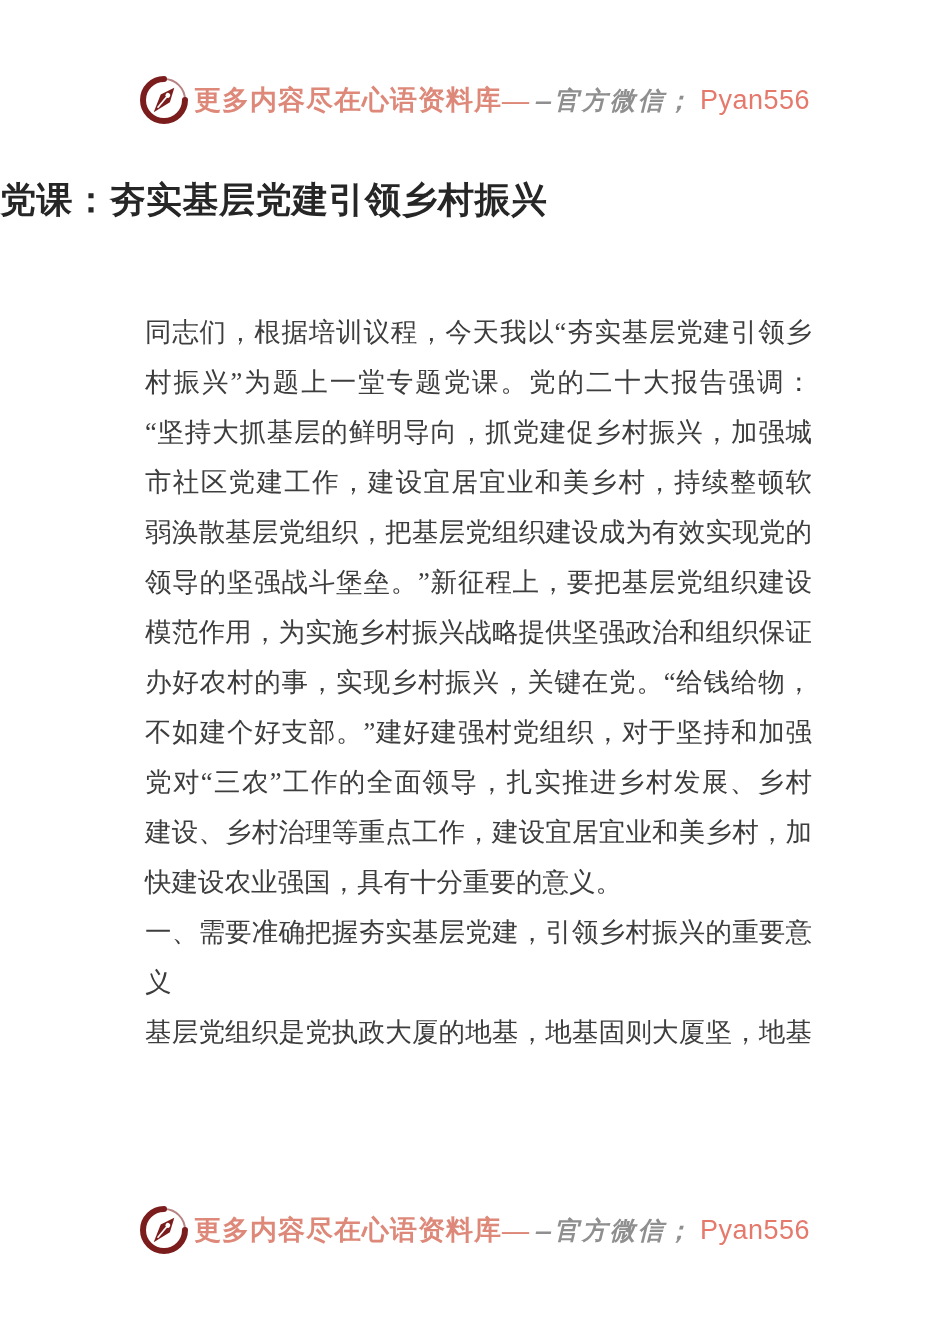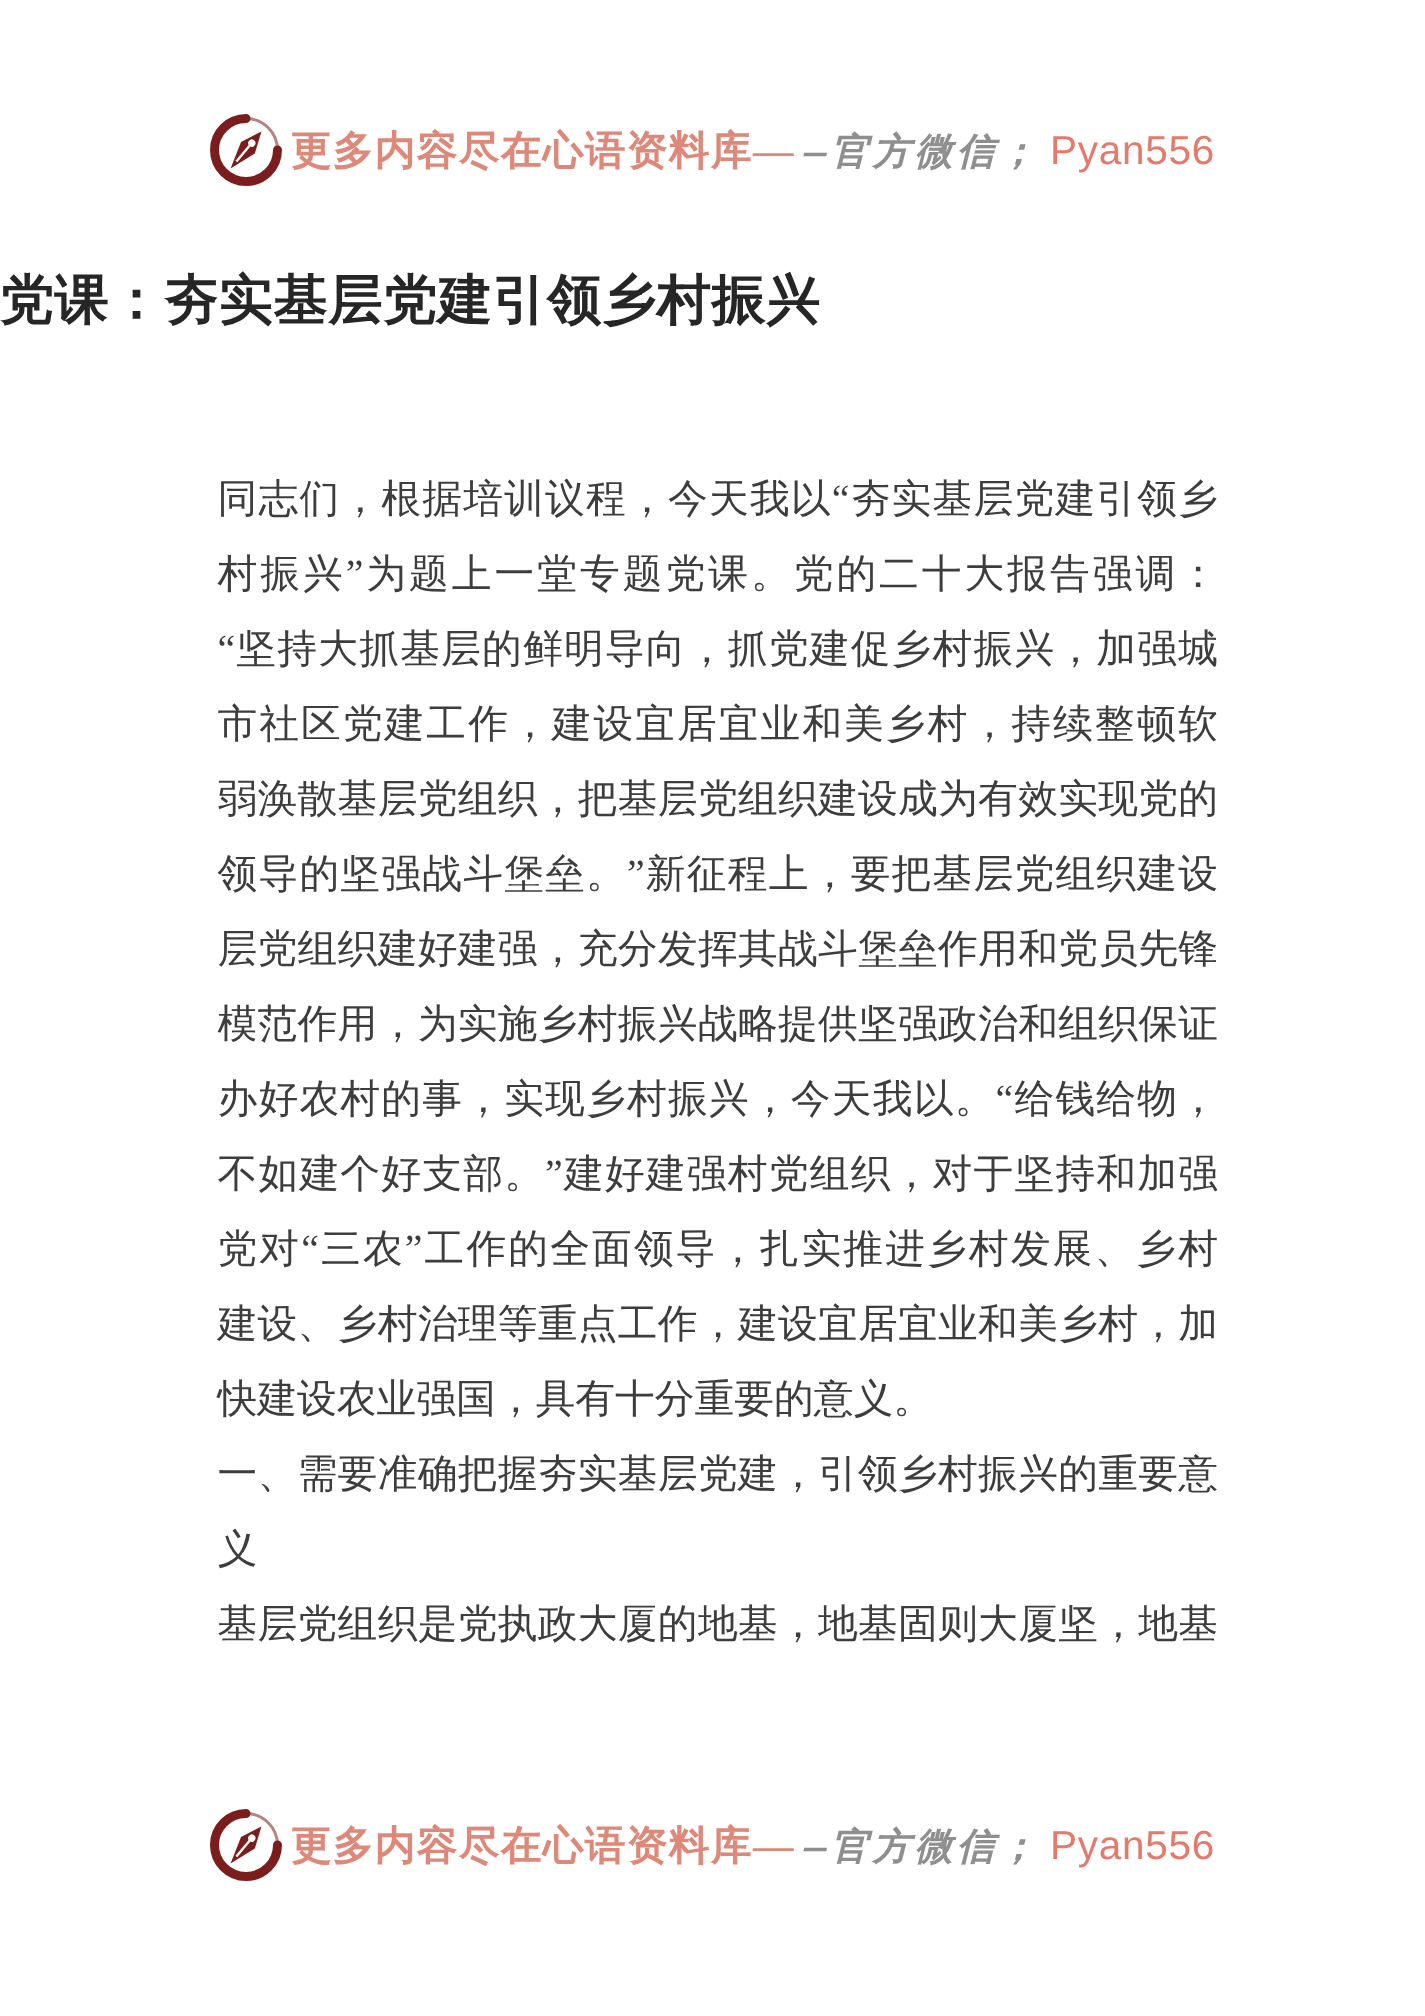--- a/index.html
+++ b/index.html
@@ -101,23 +101,22 @@
 
   <h1 class="doc-title" style="color: rgb(38, 38, 38);">党课：夯实基层党建引领乡村振兴</h1>
 
   <div class="body-lines" style="color: rgb(61, 61, 61);">
       <div class="line fill">同志们，根据培训议程，今天我以“夯实基层党建引领乡</div>
       <div class="line fill">村振兴”为题上一堂专题党课。党的二十大报告强调：</div>
       <div class="line fill">“坚持大抓基层的鲜明导向，抓党建促乡村振兴，加强城</div>
       <div class="line fill">市社区党建工作，建设宜居宜业和美乡村，持续整顿软</div>
       <div class="line fill">弱涣散基层党组织，把基层党组织建设成为有效实现党的</div>
       <div class="line fill">领导的坚强战斗堡垒。”新征程上，要把基层党组织建设</div>
-      <div class="line fill">层党组织建好建强，充分发挥其战斗堡垒作用和党员先锋</div>
       <div class="line fill">模范作用，为实施乡村振兴战略提供坚强政治和组织保证</div>
-      <div class="line fill">办好农村的事，实现乡村振兴，今天我以。“给钱给物，</div>
+      <div class="line fill">办好农村的事，实现乡村振兴，关键在党。“给钱给物，</div>
       <div class="line fill">不如建个好支部。”建好建强村党组织，对于坚持和加强</div>
       <div class="line fill">党对“三农”工作的全面领导，扎实推进乡村发展、乡村</div>
       <div class="line fill">建设、乡村治理等重点工作，建设宜居宜业和美乡村，加</div>
       <div class="line">快建设农业强国，具有十分重要的意义。</div>
       <div class="line fill">一、需要准确把握夯实基层党建，引领乡村振兴的重要意</div>
       <div class="line">义</div>
       <div class="line fill">基层党组织是党执政大厦的地基，地基固则大厦坚，地基</div>
     </div>
 
   <div class="watermark footer">

